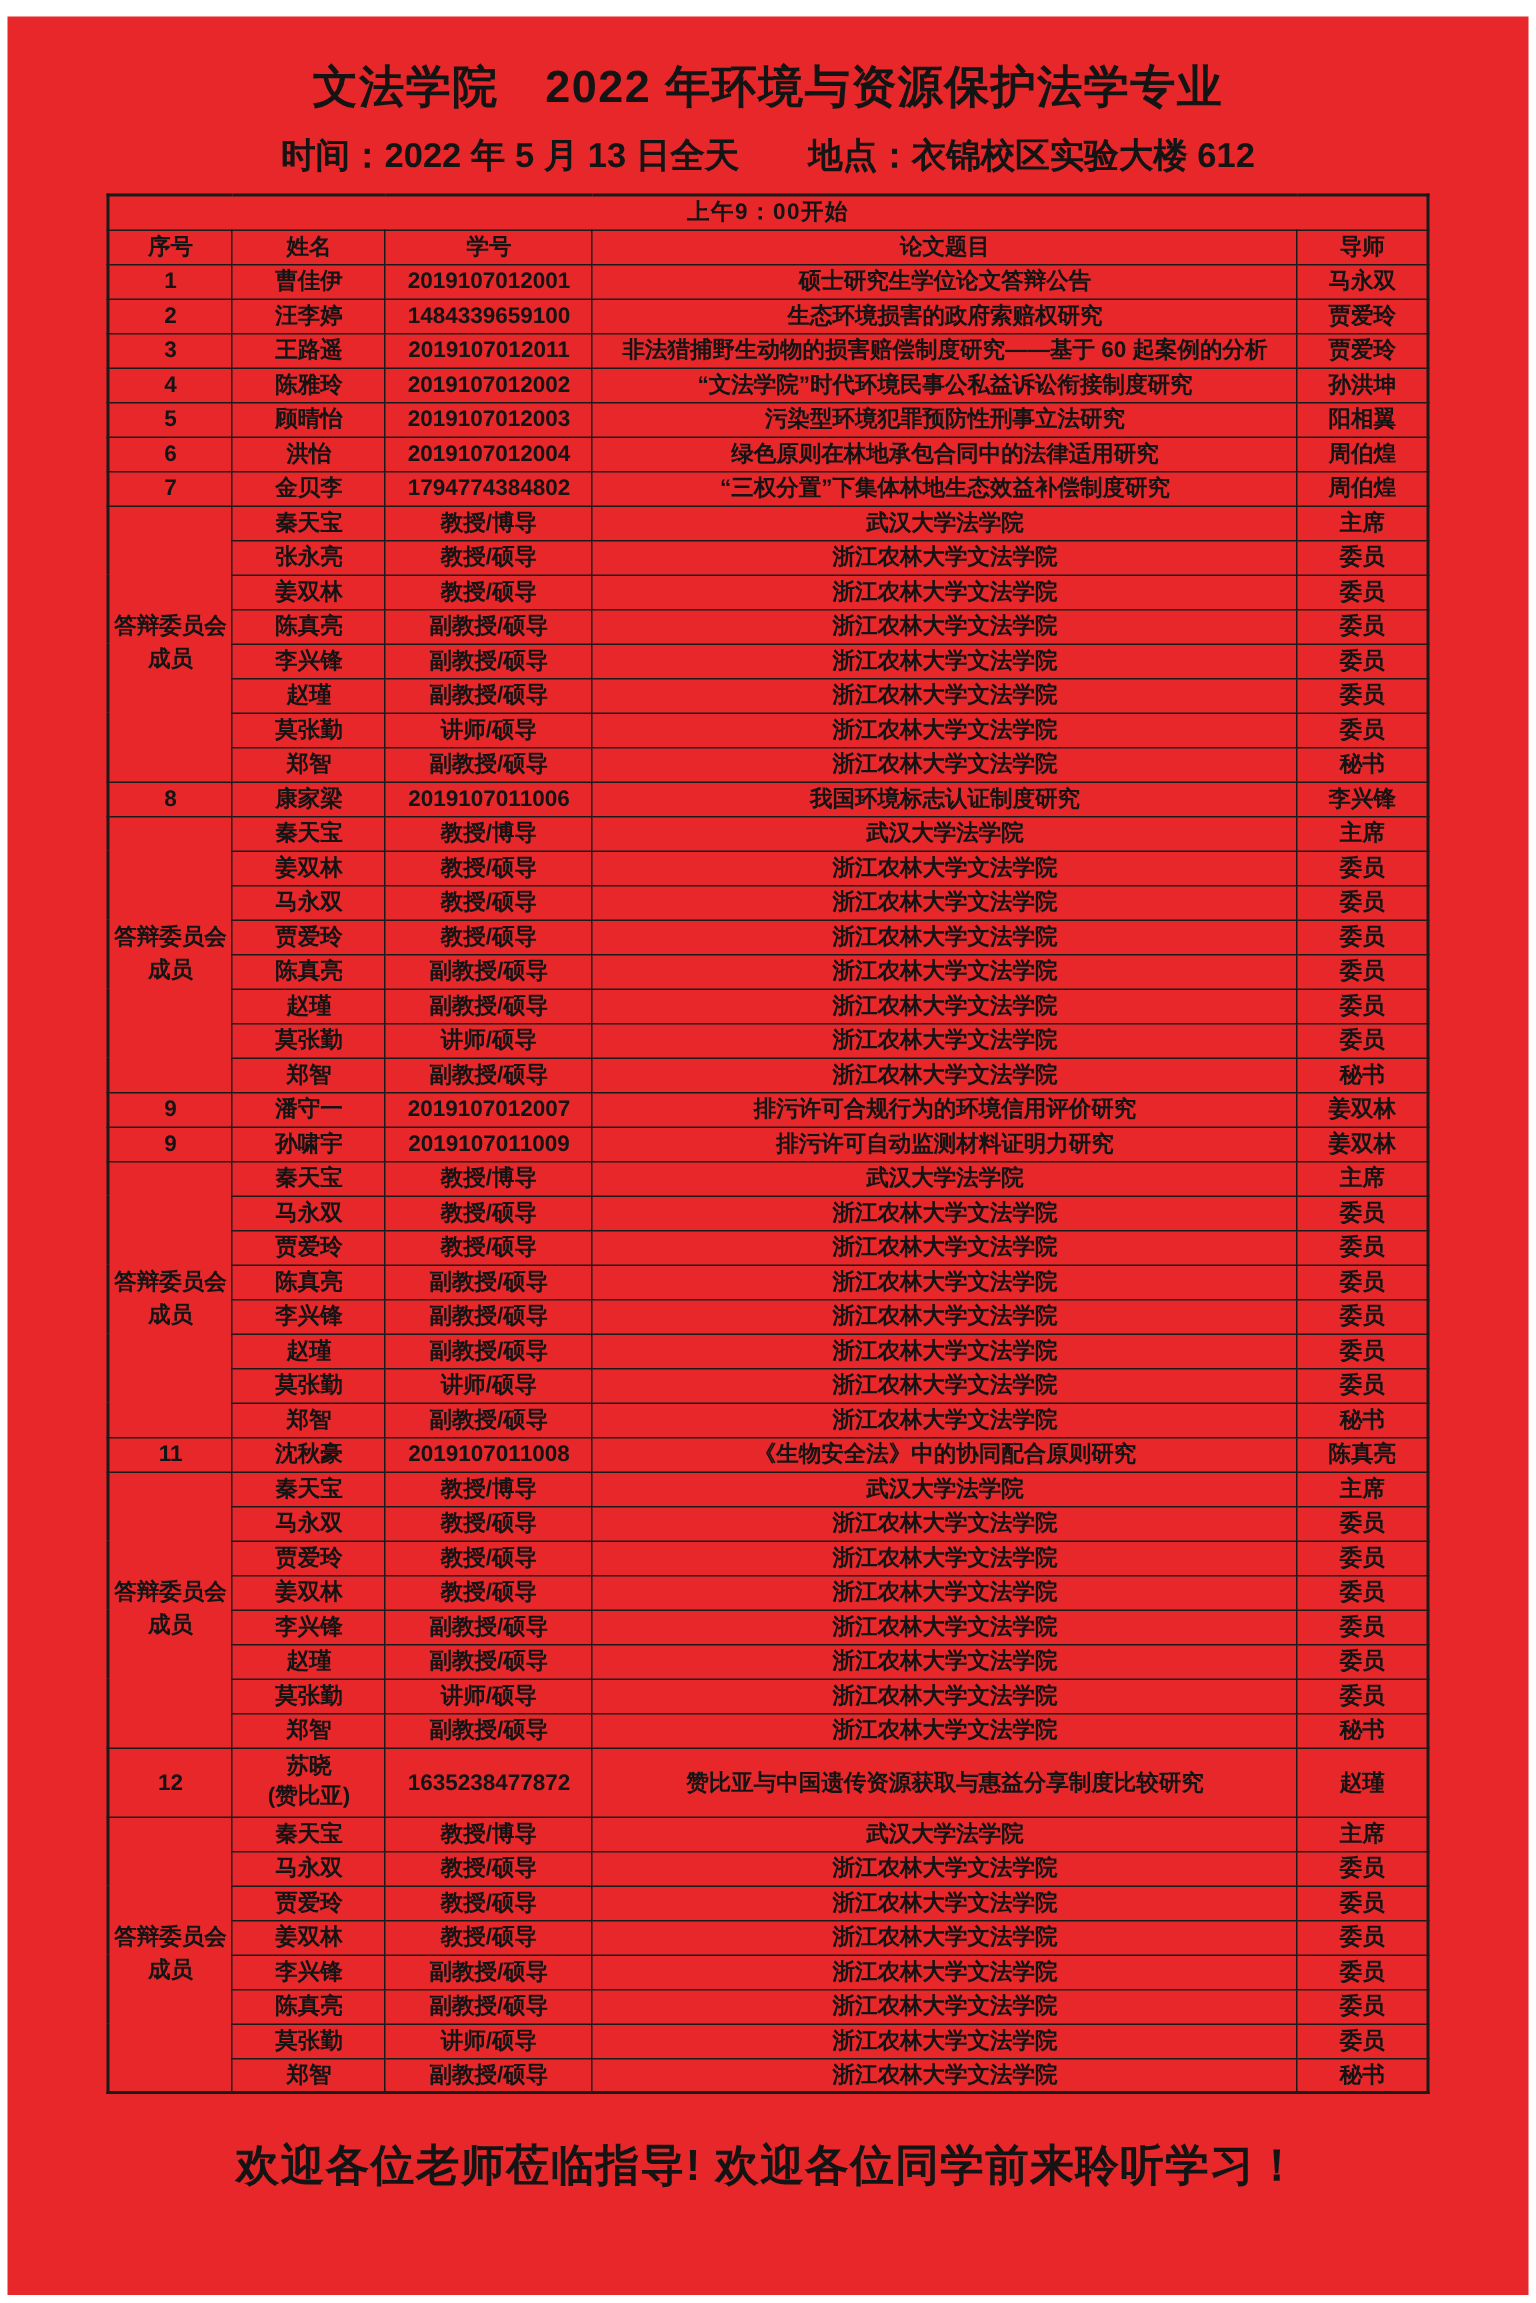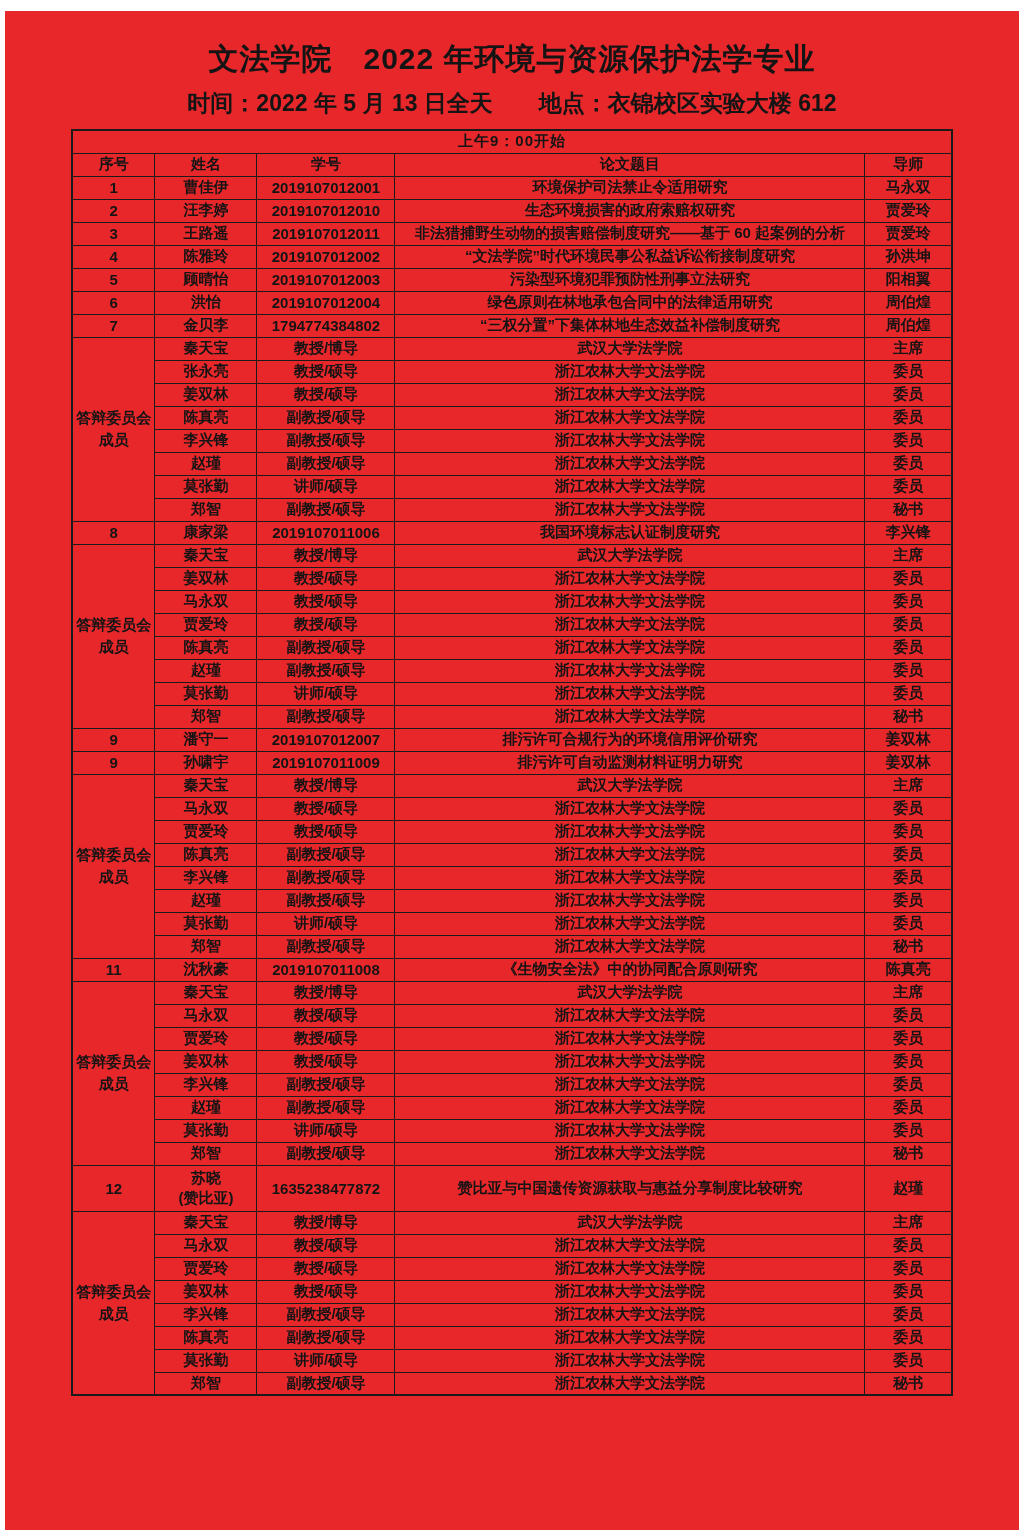--- a/index.html
+++ b/index.html
@@ -63,27 +63,27 @@
             <td class="col-header">序号</td>
             <td class="col-header">姓名</td>
             <td class="col-header">学号</td>
             <td class="col-header">论文题目</td>
             <td class="col-header">导师</td>
           </tr>
           <tr>
             <td>1</td>
             <td>曹佳伊</td>
             <td>2019107012001</td>
-            <td class="thesis-cell">环境保护司法禁止令适用研究</td>
+            <td class="thesis-cell">硕士研究生学位论文答辩公告</td>
             <td>马永双</td>
           </tr>
           <tr>
             <td>2</td>
             <td>汪李婷</td>
-            <td>2019107012010</td>
+            <td>1484339659100</td>
             <td class="thesis-cell">生态环境损害的政府索赔权研究</td>
             <td>贾爱玲</td>
           </tr>
           <tr>
             <td>3</td>
             <td>王路遥</td>
             <td>2019107012011</td>
             <td class="thesis-cell">非法猎捕野生动物的损害赔偿制度研究——基于 60 起案例的分析</td>
             <td>贾爱玲</td>
           </tr>
@@ -391,14 +391,15 @@
           </tr>
           <tr>
             <td>郑智</td>
             <td>副教授/硕导</td>
             <td>浙江农林大学文法学院</td>
             <td>秘书</td>
           </tr>
         </tbody>
     </table>
 
+    <div class="footer">欢迎各位老师莅临指导! 欢迎各位同学前来聆听学习！</div>
   </div>
 </div>
 
 </body></html>

